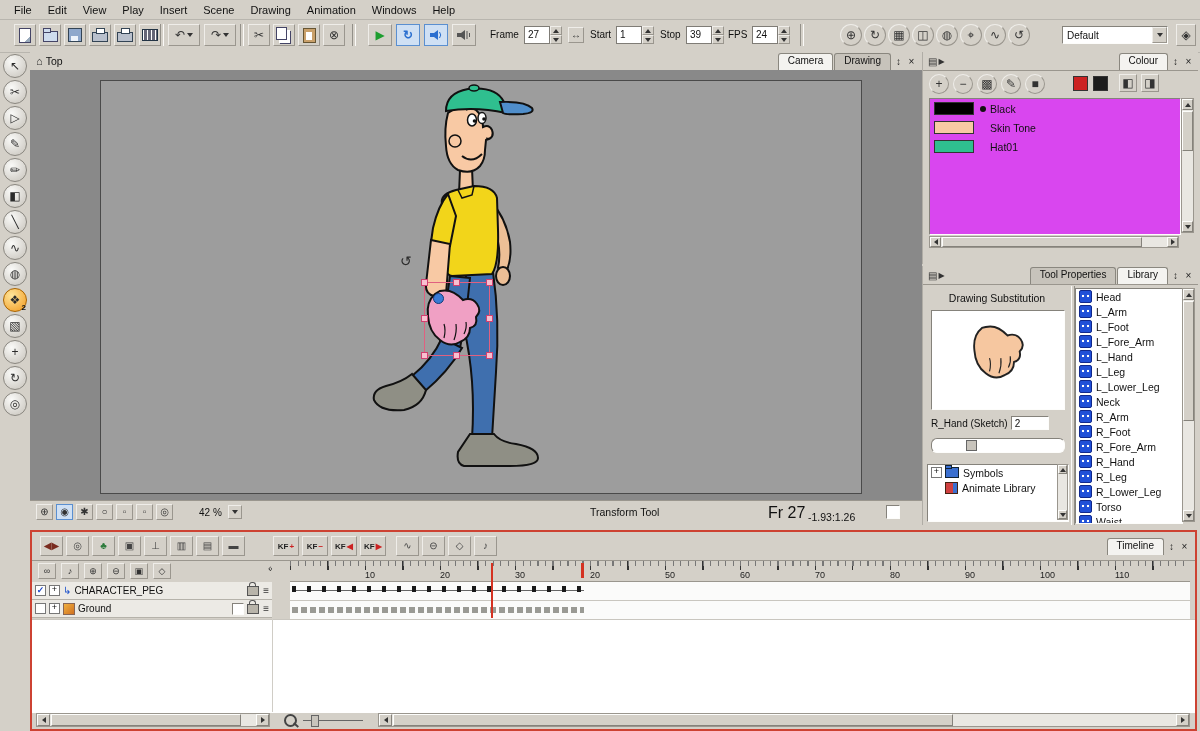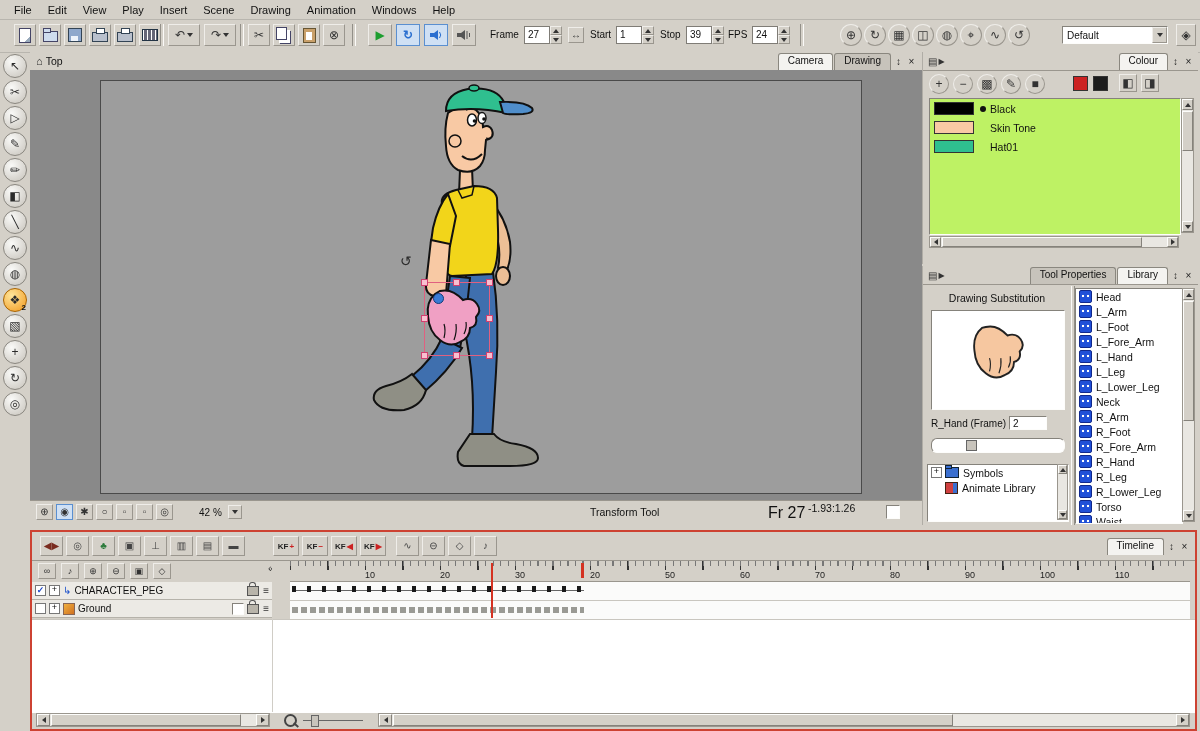--- a/index.html
+++ b/index.html
@@ -435,21 +435,21 @@
           <span class="btn" style="width:17px;height:16px">
             <span class="glyph" style="font-size:10px">◎</span>
           </span>
         </div>
       <span style="margin-left:26px;font-size:10px">42 %</span>
       <span class="btn" style="width:14px;height:14px;margin-left:6px">
           <span class="tri-dn"></span>
         </span>
       <span class="abs" style="left:560px;top:5px;font-size:10.5px">Transform Tool</span>
       <span class="abs" style="left:738px;top:3px;font-size:16px">Fr 27</span>
-      <span class="abs" style="left:778px;top:1px;font-size:10.5px">-1.93:1.26</span>
+      <span class="abs" style="left:778px;top:10px;font-size:10.5px">-1.93:1.26</span>
       <span class="abs sunken" style="left:856px;top:4px;width:12px;height:12px;background:#fff"></span>
     </div>
   </div>
 
   <div class="abs" style="left:922px;top:52px;width:275px;height:212px;background:#d4d0c8;border-left:1px solid #b0ada6">
     <div class="abs flex" style="left:0;top:0;width:275px;height:18px;border-bottom:1px solid #9a968e">
       <span class="pmenu" style="margin-left:5px">▤<span style="font-size:8px">▶</span></span>
       <span style="flex:1"></span>
       <span class="tab active">
           <span>Colour</span>
@@ -482,21 +482,21 @@
       </div>
     <div class="abs flex" style="left:196px;top:22px;gap:4px">
 
     <span class="btn" style="width:18px;height:18px">
           <span class="glyph">◧</span>
         </span>
         <span class="btn" style="width:18px;height:18px">
           <span class="glyph">◨</span>
         </span>
       </div>
-    <div class="sunken abs" style="left:6px;top:46px;width:250px;height:135px;background:#bef264;overflow:hidden">
+    <div class="sunken abs" style="left:6px;top:46px;width:250px;height:135px;background:#d946ef;overflow:hidden">
 
     <div class="swatch-row selected">
         <span class="sw" style="background: rgb(0, 0, 0);"></span>
         <span class="mark"></span>
         <span class="sw-name">Black</span>
       </div>
         <div class="swatch-row">
         <span class="sw" style="background: rgb(248, 201, 164);"></span>
         <span class="mark"></span>
         <span class="sw-name">Skin Tone</span>
@@ -545,21 +545,21 @@
 
     <div class="abs" style="left:0;top:20px;width:148px;height:239px">
       <div style="text-align:center;font-size:10.5px;padding-top:6px">Drawing Substitution</div>
       <div class="sunken abs" style="left:8px;top:24px;width:132px;height:98px;background:#fff;display:flex;align-items:center;justify-content:center">
         <svg width="66" height="78" viewBox="0 0 70 80">
           <path d="M18,6 Q8,14 10,30 Q11,46 22,54 Q32,62 42,56 Q52,52 52,42 Q60,40 58,31 Q64,25 59,18 Q54,11 45,14 Q34,2 22,5 Z" fill="#f6c7a0" stroke="#222" stroke-width="2"></path>
           <path d="M26,52 q2,-8 0,-14 M36,54 q3,-8 2,-16 M46,48 q3,-6 2,-12" stroke="#222" fill="none" stroke-width="1.2"></path>
         </svg>
       </div>
       <div class="abs flex" style="left:8px;top:130px;width:134px">
-        <span style="font-size:10px">R_Hand (Frame)</span>
+        <span style="font-size:10px">R_Hand (Sketch)</span>
         <span class="sunken" style="margin-left:3px;width:38px;height:14px;background:#fff;font-size:10px;padding:1px 3px 0;box-sizing:border-box">2</span>
       </div>
       <div class="sunken abs" style="left:8px;top:152px;width:132px;height:13px;background:#fff;border-radius:6px">
         <span class="abs" style="left:34px;top:1px;width:9px;height:9px;background:#c8c4bc;border:1px solid #666"></span>
       </div>
       <div class="sunken abs" style="left:4px;top:178px;width:140px;height:56px;background:#fff;overflow:hidden">
 
       <div class="lib-item">
           <span class="exp">+</span>
           <span class="ficon" data-icon="folder"></span>

